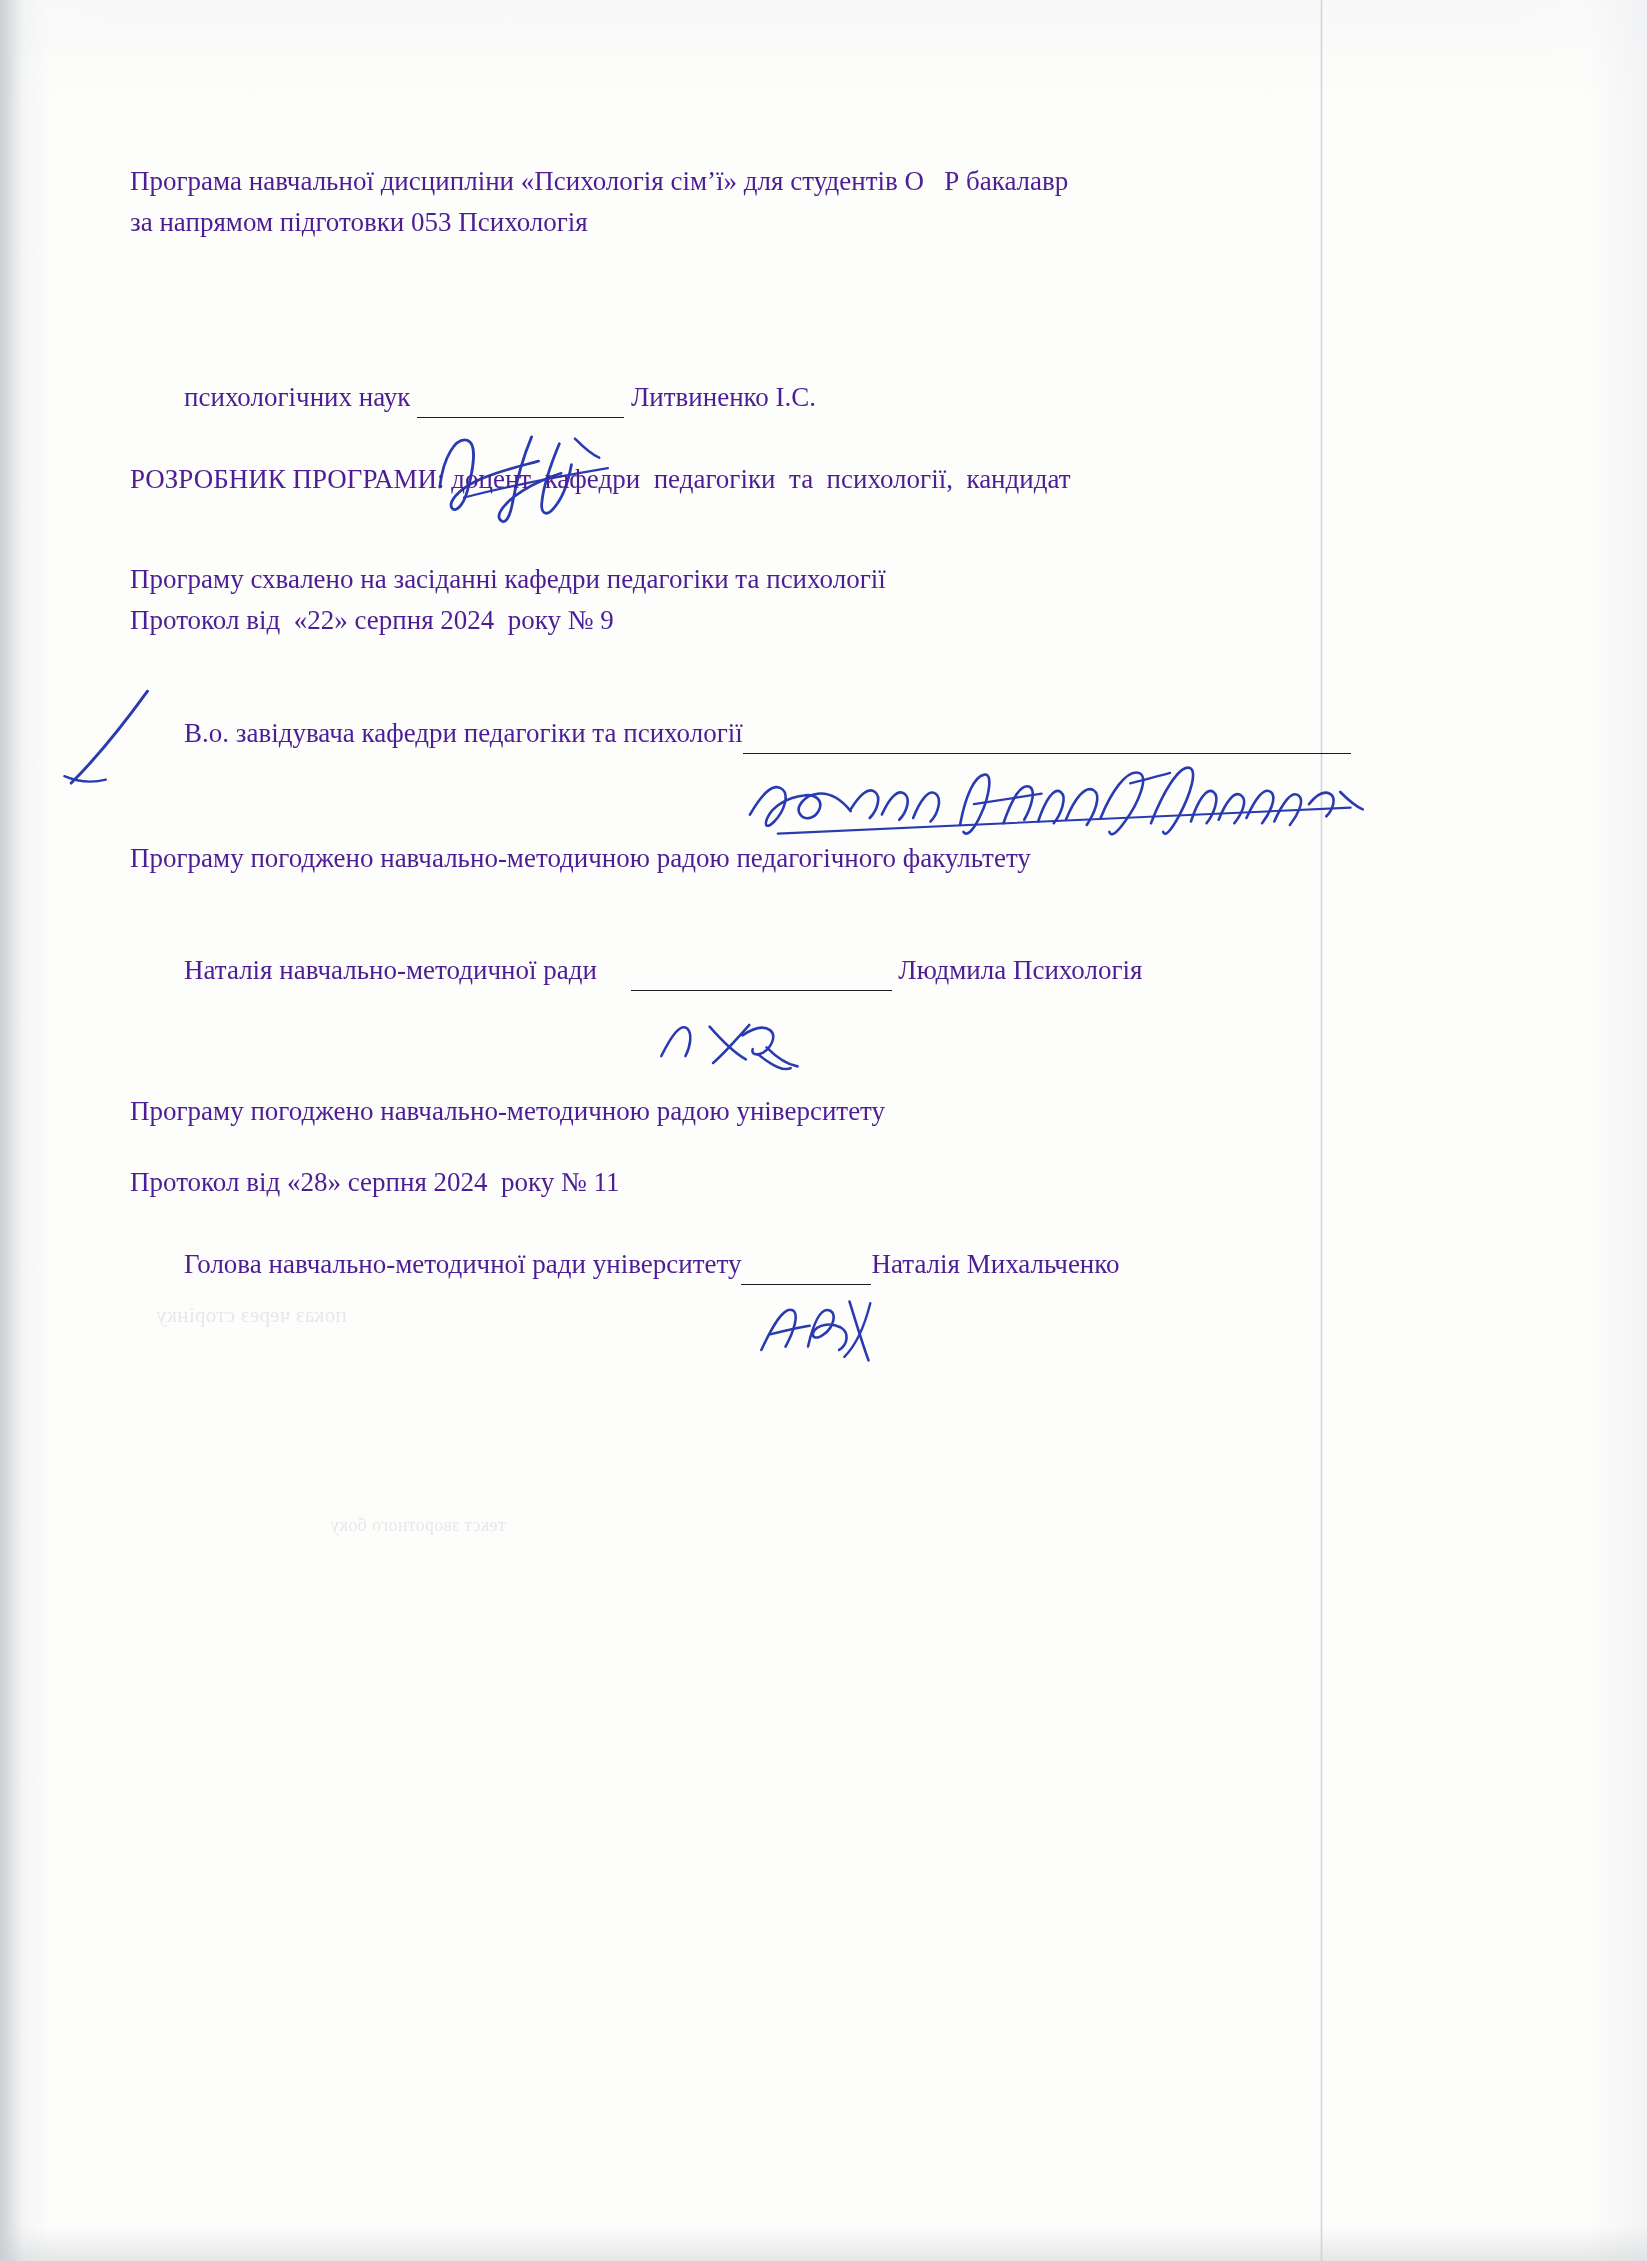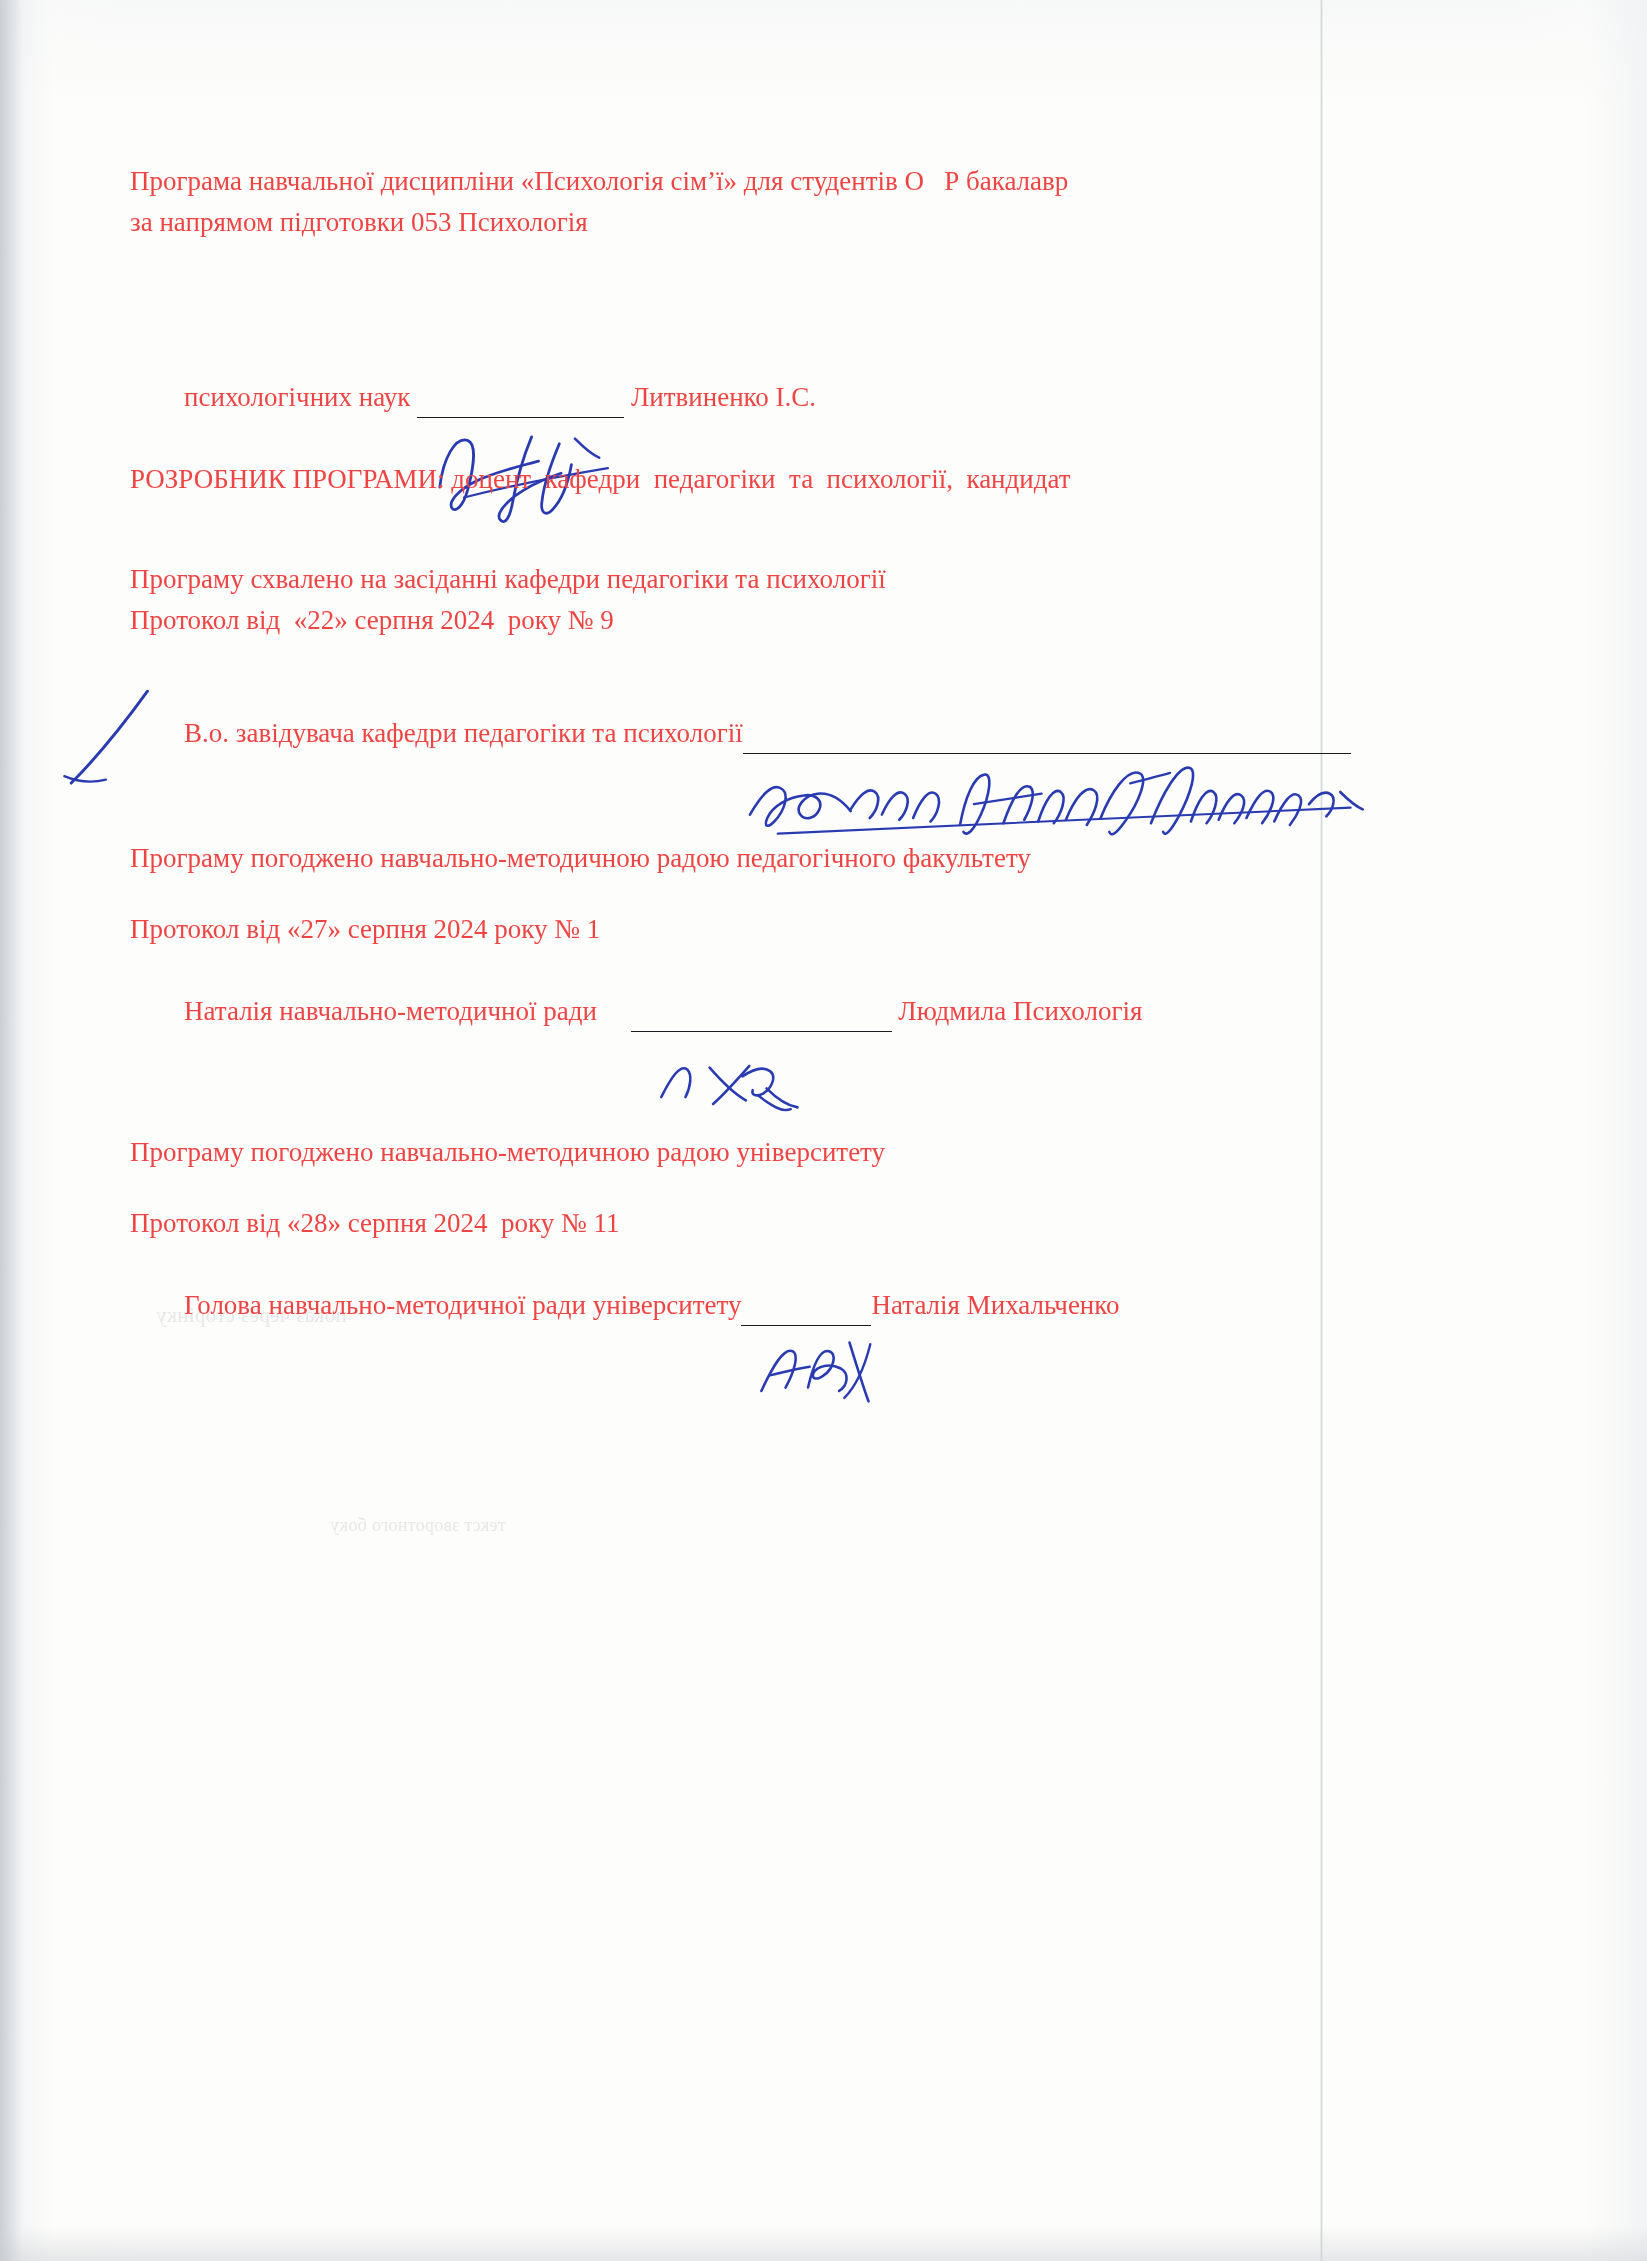--- a/index.html
+++ b/index.html
@@ -48,21 +48,21 @@
     height: 35px;
     background: linear-gradient(0deg, rgba(200,203,208,0.45), rgba(255,255,255,0));
     pointer-events: none;
   }
 
   .content {
     position: absolute;
     left: 130px;
     top: 161px;
     width: 1398px;
-    color: #ef4444;
+    color: #4c1d95;
     font-size: 27px;
     line-height: 1.52;
   }
   .block {
     margin-bottom: 24px;
   }
   .justified {
     text-align: justify;
   }
   .gap-lg { height: 50px; }
@@ -172,21 +172,20 @@
           </svg>
         </span></span>
       </div>
     </div>
 
     <div class="gap-sm"></div>
 
     <div class="block">
       <div class="line">Програму погоджено навчально-методичною радою педагогічного факультету</div>
       <div style="height: 29.5px;"></div>
-      <div class="line">Протокол від «27» серпня 2024 року № 1</div>
       <div class="line">
         <span>Наталія навчально-методичної ради</span><span>     </span><span class="sig-slot"><span class="sig-rule" style="width: 261px;"></span><span class="ink" style="left: 21px; top: -26px;">
           <svg width="217" height="69" viewBox="0 0 250 80" aria-hidden="true">
             <path d="M10,58 C22,34 32,20 40,26 C46,32 44,46 38,58" stroke-width="3"></path>
             <path d="M66,24 C80,40 94,54 108,62" stroke-width="3"></path>
             <path d="M112,22 C96,40 82,56 70,66" stroke-width="3"></path>
             <path d="M104,34 C116,26 128,22 136,28 C144,34 138,48 128,54 C120,58 114,56 116,50" stroke-width="3"></path>
             <path d="M132,48 C144,60 156,68 168,70" stroke-width="3"></path>
             <path d="M122,56 C140,70 152,76 160,72" stroke-width="2.8"></path>
           </svg>

